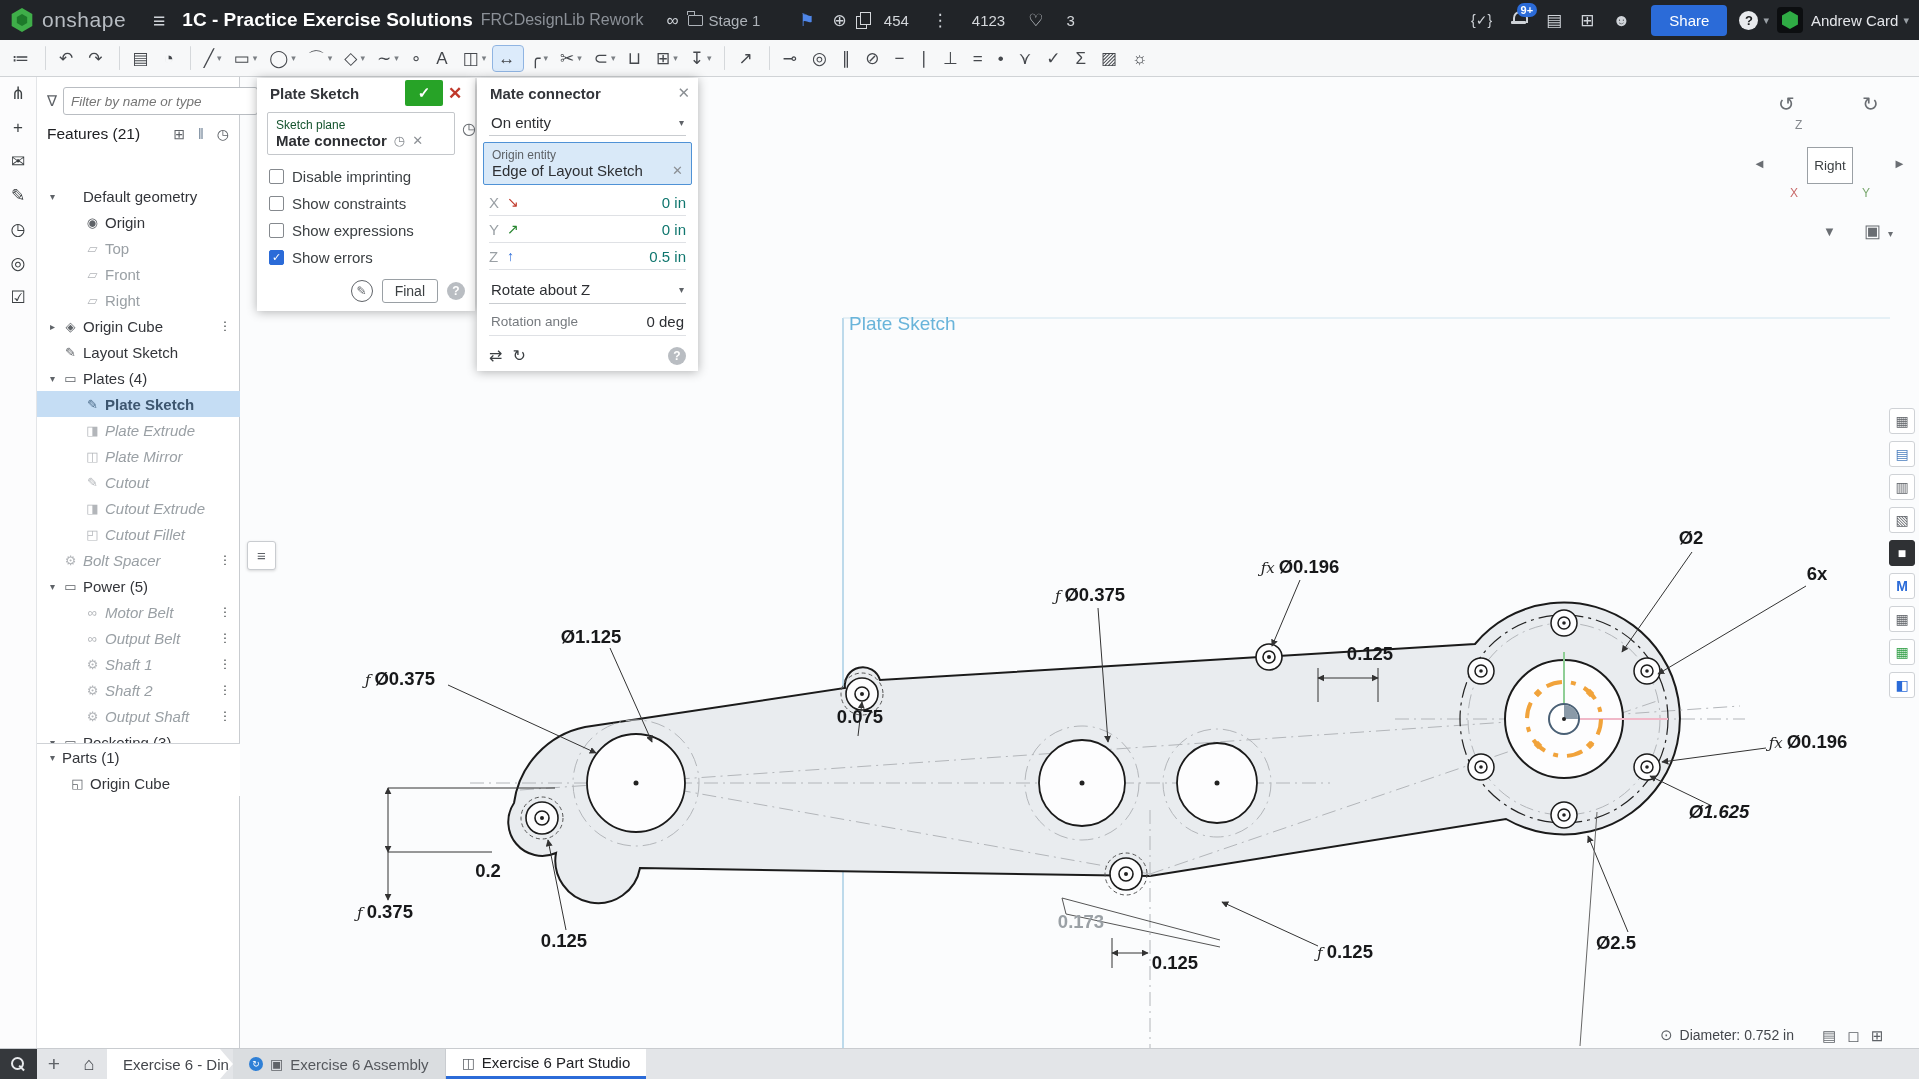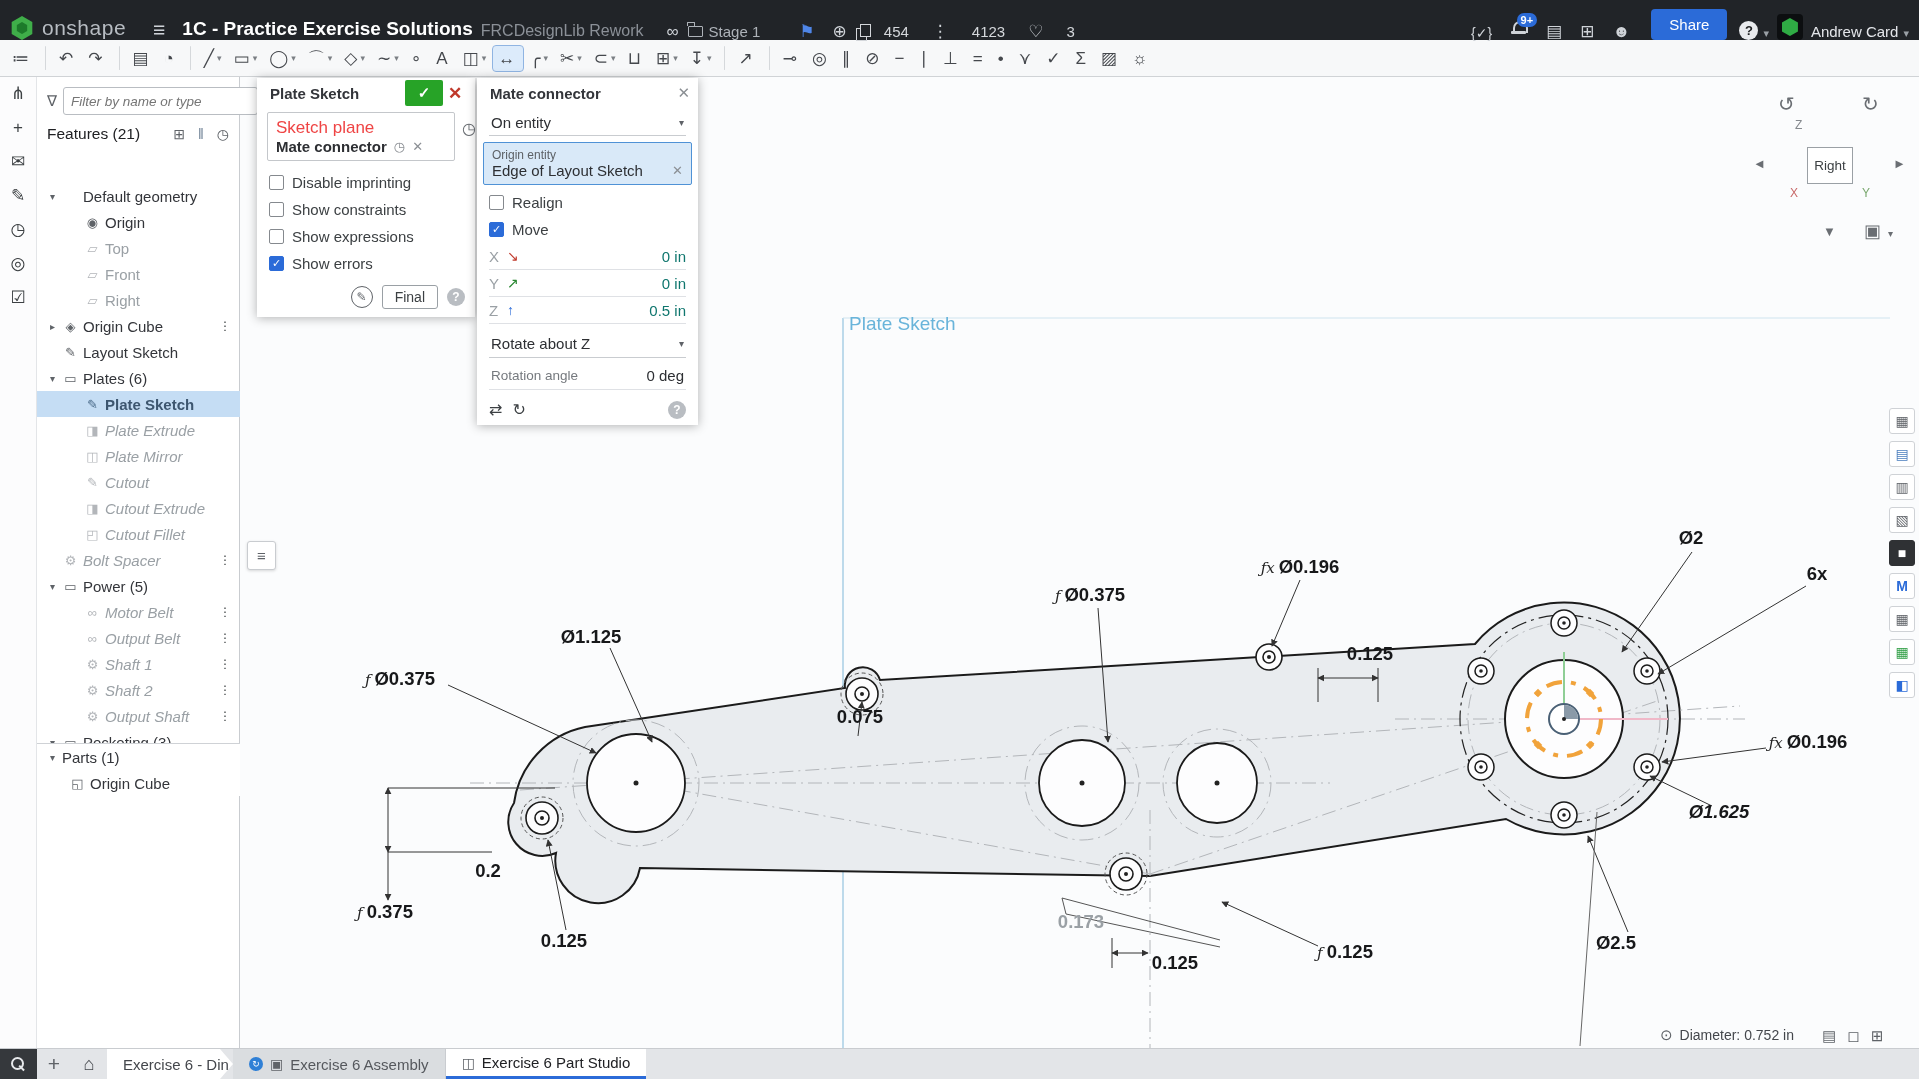--- a/index.html
+++ b/index.html
@@ -1,21 +1,21 @@
 <!DOCTYPE html>
 <html><head>
 <meta charset="utf-8">
 <style>
   *{box-sizing:border-box;margin:0;padding:0}
   html,body{width:1919px;height:1079px}
   body{position:relative;overflow:hidden;font-family:"Liberation Sans",sans-serif;background:#fbfcfd;color:#202124}
   .abs{position:absolute}
 
   
-  .topbar{position:absolute;left:0;top:0;width:1919px;height:40px;background:#212428;display:flex;align-items:flex-end;z-index:40;padding:0 10px}
+  .topbar{position:absolute;left:0;top:0;width:1919px;height:40px;background:#212428;display:flex;align-items:center;z-index:40;padding:0 10px}
   .logo-hex{width:24px;height:24px;background:#3fae49;clip-path:polygon(50% 0,93% 25%,93% 75%,50% 100%,7% 75%,7% 25%);position:relative;margin-right:8px}
   .logo-hex i{position:absolute;left:6px;top:6px;width:12px;height:12px;background:#1d7a2a;clip-path:polygon(50% 0,93% 25%,93% 75%,50% 100%,7% 75%,7% 25%)}
   .logo-word{color:#b7bcc2;font-size:21px;letter-spacing:.5px;margin-right:18px}
   .tb-ic{color:#cfd3d8;font-size:17px;margin:0 9px;line-height:1}
   .doc-title{color:#fff;font-size:19px;font-weight:bold;margin:0 8px;white-space:nowrap}
   .doc-sub{color:#8b9097;font-size:16px;margin-right:14px;white-space:nowrap}
   .stage{color:#aeb3b9;font-size:15px;display:flex;align-items:center;gap:6px;margin-right:30px}
   .cnt{color:#d4d7db;font-size:15px;margin:0 14px 0 14px}
   .grad{color:#4f86e8}
   .badge9{position:absolute;top:-7px;right:-10px;background:#2b6bd8;color:#fff;font-size:11px;font-weight:bold;border-radius:7px;padding:1px 4px}
@@ -70,21 +70,21 @@
   .trow.selected .ico{color:#4a6b8a}
   .parts{position:absolute;left:0;top:666px;width:203px;border-top:1px solid #cfd2d6;background:#fff}
 
   
   .dlg{position:absolute;background:#fff;box-shadow:0 1px 10px rgba(0,0,0,.3);z-index:50;font-size:15px}
   .dlg-head{display:flex;align-items:center;height:30px;padding:0 8px 0 13px;font-weight:bold;color:#33353a}
   .okbtn{margin-left:auto;width:38px;height:26px;background:#27a327;color:#fff;border-radius:2px;display:flex;align-items:center;justify-content:center;font-size:15px}
   .xbtn{width:24px;height:26px;color:#c0392b;display:flex;align-items:center;justify-content:center;font-size:17px;font-weight:bold}
   .closex{margin-left:auto;color:#8b8f94;font-size:15px}
   .sk-box{margin:4px 10px 8px 10px;border:1px solid #c4c7cb;border-radius:2px;padding:5px 8px;position:relative;width:188px}
-  .sk-box .mini{font-size:17px;color:#ef4444}
+  .sk-box .mini{font-size:12px;color:#14532d}
   .sk-box .val{display:flex;align-items:center;font-weight:bold;color:#2d2f33;font-size:15px;gap:7px}
   .sk-box .val .mi{color:#8b8f94;font-weight:normal;font-size:13px}
   .clock-out{position:absolute;right:-22px;top:6px;color:#6a6e73;font-size:16px}
   .cbrow{display:flex;align-items:center;gap:8px;padding:5px 12px;color:#3c4043;font-size:15px}
   .cb{width:15px;height:15px;border:1.5px solid #85898e;border-radius:2px;background:#fff;display:inline-flex;align-items:center;justify-content:center;font-size:11px;color:#fff}
   .cbrow.checked .cb{background:#2b6bd8;border-color:#2b6bd8}
   .cbrow.checked .cb::after{content:"✓"}
   .dlg-foot{display:flex;align-items:center;justify-content:flex-end;gap:9px;padding:8px 10px}
   .final-btn{border:1px solid #9aa0a5;border-radius:3px;background:#fff;font-size:14px;color:#3c4043;padding:3px 12px;font-family:"Liberation Sans",sans-serif}
   .circ-ic{width:22px;height:22px;border:1.5px solid #5f6368;border-radius:50%;display:flex;align-items:center;justify-content:center;font-size:12px;color:#5f6368}
@@ -585,21 +585,21 @@
       </div>
       <div class="trow lv0">
         <span class="chev"></span>
         <span class="ico">✎</span>
         <span class="lbl">Layout Sketch</span>
         <span class="dots"></span>
       </div>
       <div class="trow lv0">
         <span class="chev">▾</span>
         <span class="ico">▭</span>
-        <span class="lbl">Plates (6)</span>
+        <span class="lbl">Plates (4)</span>
         <span class="dots"></span>
       </div>
       <div class="trow lv1 selected">
         <span class="chev"></span>
         <span class="ico">✎</span>
         <span class="lbl">Plate Sketch</span>
         <span class="dots"></span>
       </div>
       <div class="trow lv1 muted ital">
         <span class="chev"></span>
@@ -747,31 +747,20 @@
     <span>On entity</span>
     <span class="caret2">▾</span>
   </div>
   <div class="oe-box">
     <div class="mini">Origin entity</div>
     <div class="val">
       <span>Edge of Layout Sketch</span>
       <span class="closex">✕</span>
     </div>
   </div>
-  <div>
-
-  <label class="cbrow">
-        <span class="cb"></span>
-        <span>Realign</span>
-      </label>
-      <label class="cbrow checked">
-        <span class="cb"></span>
-        <span>Move</span>
-      </label>
-    </div>
   <div class="axrow ax-x">
     <span class="axl">X</span>
     <span class="arr">↘</span>
     <span class="axv">0 in</span>
   </div>
   <div class="axrow ax-y">
     <span class="axl">Y</span>
     <span class="arr">↗</span>
     <span class="axv">0 in</span>
   </div>

